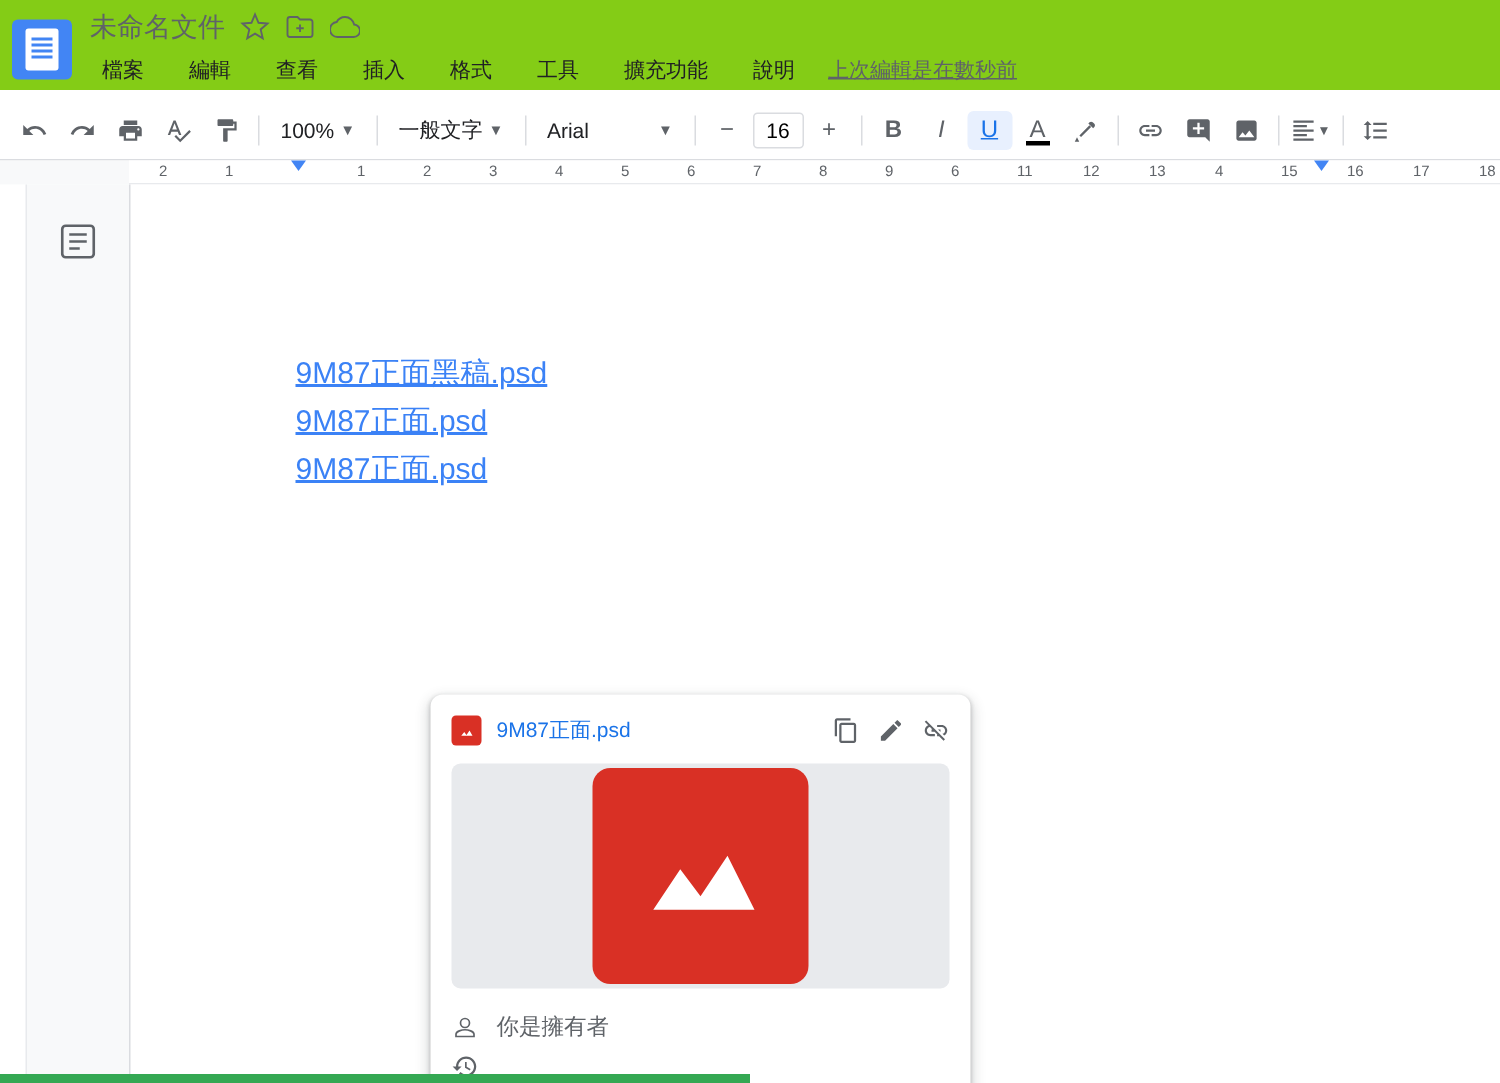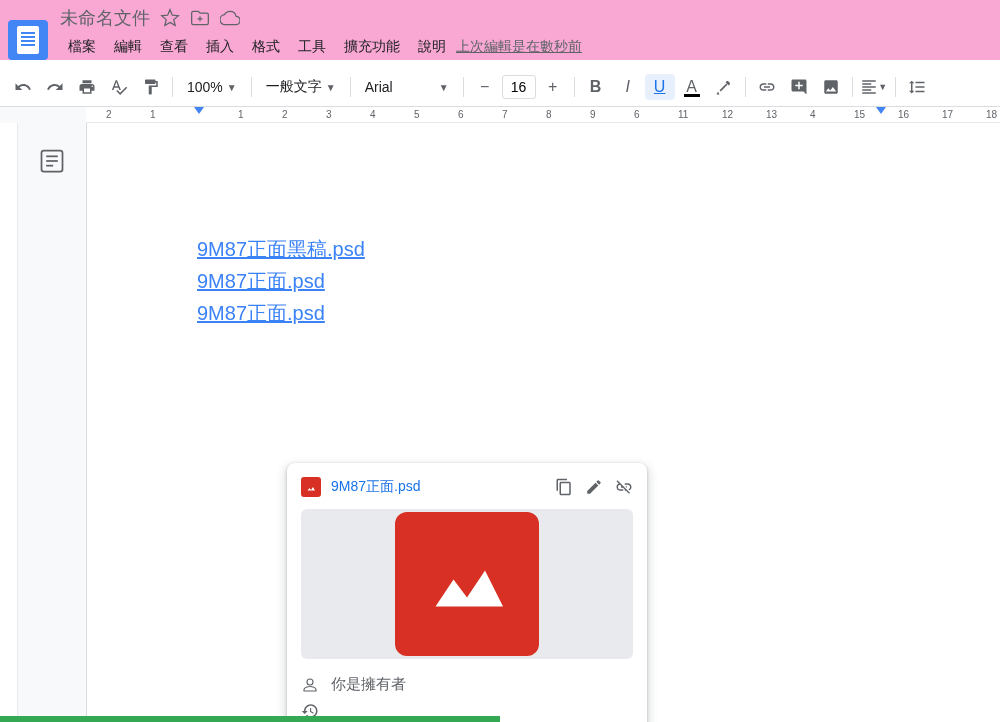--- a/index.html
+++ b/index.html
@@ -1,30 +1,30 @@
 <!DOCTYPE html>
 <html><head>
   <meta charset="utf-8">
   <style>
     * { box-sizing: border-box; margin: 0; padding: 0; }
     body { font-family: 'Arial', 'Helvetica Neue', sans-serif; background: #fff; width: 1000px; height: 722px; overflow: hidden; position: relative; }
     
     
-    .header { display: flex; align-items: flex-end; padding: 6px 8px 0 8px; background: #f9a8d4; font-family: Liberation Serif, serif; }
+    .header { display: flex; align-items: center; padding: 6px 8px 0 8px; background: #84cc16; font-family: Liberation Serif, serif; }
     .docs-icon { width: 40px; height: 40px; background: #4285f4; border-radius: 4px; display: flex; align-items: center; justify-content: center; margin-right: 12px; flex-shrink: 0; }
     .docs-icon-inner { width: 22px; height: 28px; background: #fff; border-radius: 2px; position: relative; }
     .docs-icon-inner::before { content: ''; position: absolute; top: 6px; left: 4px; right: 4px; height: 2px; background: #4285f4; box-shadow: 0 4px 0 #4285f4, 0 8px 0 #4285f4, 0 12px 0 #4285f4; }
     
     .header-main { flex: 1; }
     .title-row { display: flex; align-items: center; gap: 10px; height: 24px; }
     .doc-title { font-size: 18px; color: #5f6368; }
     .title-icon { color: #5f6368; font-size: 16px; cursor: pointer; display: flex; align-items: center; }
     .title-icon svg { width: 20px; height: 20px; fill: #5f6368; }
     
-    .menu-row { display: flex; align-items: center; gap: 2px; margin-top: 4px; }
+    .menu-row { display: flex; align-items: center; gap: 14px; margin-top: 4px; }
     .menu-item { font-size: 14px; color: #202124; padding: 4px 8px; cursor: pointer; border-radius: 4px; }
     .edit-status { font-size: 14px; color: #5f6368; margin-left: 0; text-decoration: underline; cursor: pointer; }
     
     
     .toolbar { display: flex; align-items: center; padding: 6px 8px; border-bottom: 1px solid #dadce0; gap: 2px; margin-top: 8px; }
     .tb-btn { width: 30px; height: 26px; display: flex; align-items: center; justify-content: center; cursor: pointer; border-radius: 4px; color: #5f6368; }
     .tb-btn svg { width: 18px; height: 18px; fill: currentColor; }
     .tb-sep { width: 1px; height: 20px; background: #dadce0; margin: 0 4px; }
     .tb-dropdown { display: flex; align-items: center; padding: 0 8px; height: 26px; font-size: 14px; color: #202124; cursor: pointer; gap: 4px; }
     .tb-dropdown .arrow { font-size: 10px; color: #5f6368; }

